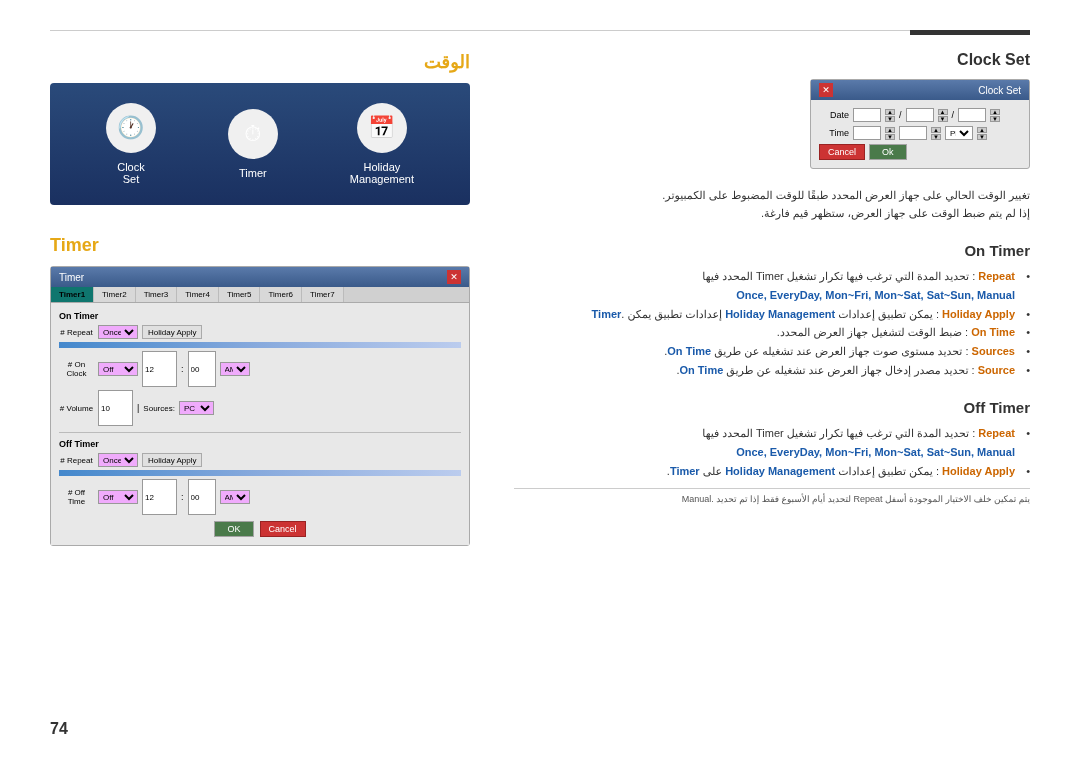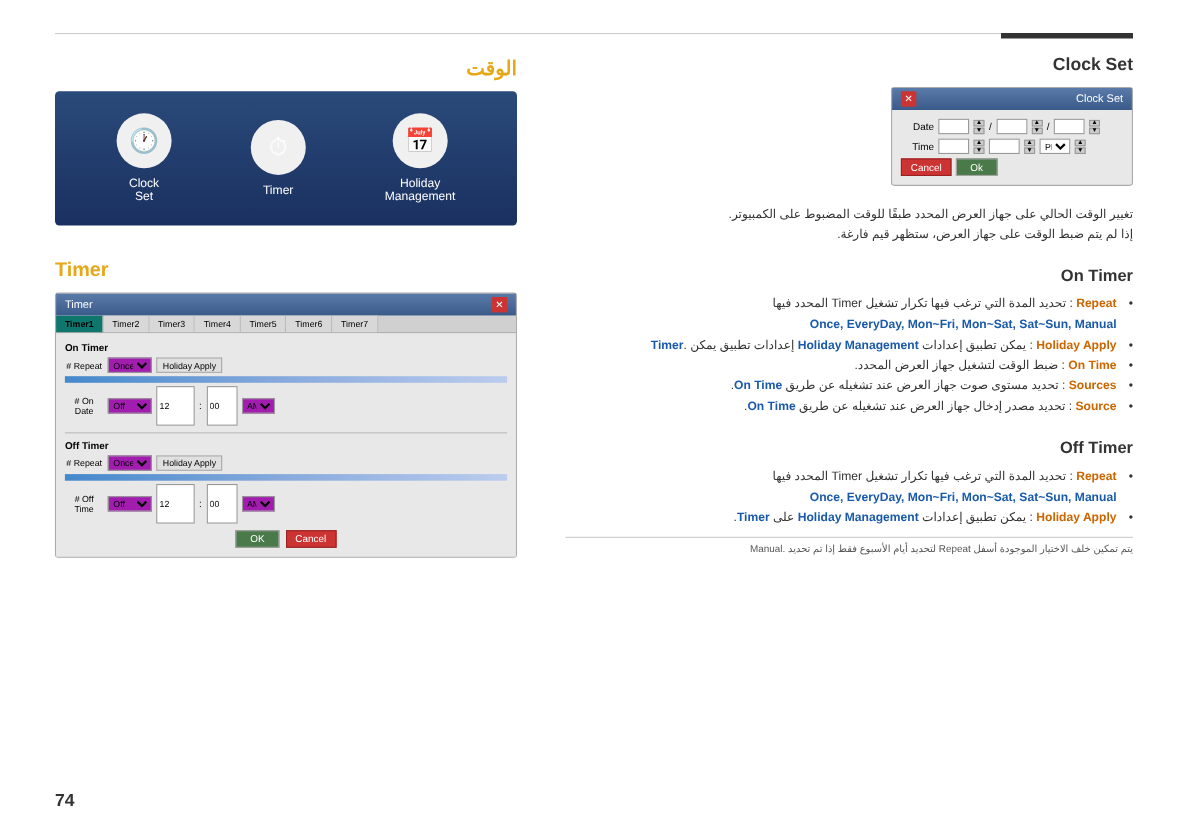--- a/index.html
+++ b/index.html
@@ -189,21 +189,21 @@
       border: 1px solid #999;
       background: white;
       height: 14px;
       width: 35px;
       font-size: 8px;
       padding: 17px 2px;
     }
 
     .timer-select-small {
       border: 1px solid #999;
-      background: #a21caf;
+      background: #f0abfc;
       height: 14px;
       width: 40px;
       font-size: 8px;
     }
 
     .holiday-apply-btn {
       background: #e0e0e0;
       border: 1px solid #aaa;
       font-size: 8px;
       padding: 1px 5px;
@@ -477,34 +477,44 @@
               <option>Mon~Sat</option>
               <option>Sat~Sun</option>
               <option>Manual</option>
             </select>
             <button class="holiday-apply-btn">Holiday Apply</button>
           </div>
 
           <div class="color-bar"></div>
 
           <div class="timer-row">
-            <label># On Date</label>
+            <label># On Clock</label>
             <select class="timer-select-small">
               <option>Off</option>
               <option>On</option>
             </select>
             <input class="timer-input-small" type="text" value="12" style="">
             <span>:</span>
             <input class="timer-input-small" type="text" value="00" style="width: 28px;">
             <select class="timer-select-small" style="width:30px">
               <option>AM</option>
               <option>PM</option>
             </select>
           </div>
 
+          <div class="timer-row">
+            <label># Volume</label>
+            <input class="timer-input-small" type="text" value="10" style="">
+            <span>|</span>
+            <span style="font-size:8px">Sources:</span>
+            <select class="timer-select-small" style="width:35px">
+              <option>PC</option>
+              <option>HDMI</option>
+            </select>
+          </div>
 
           <div class="section-divider"></div>
 
           <div class="timer-section-title">Off Timer</div>
 
           <div class="timer-row">
             <label># Repeat</label>
             <select class="timer-select-small">
               <option>Once</option>
               <option>EveryDay</option>

